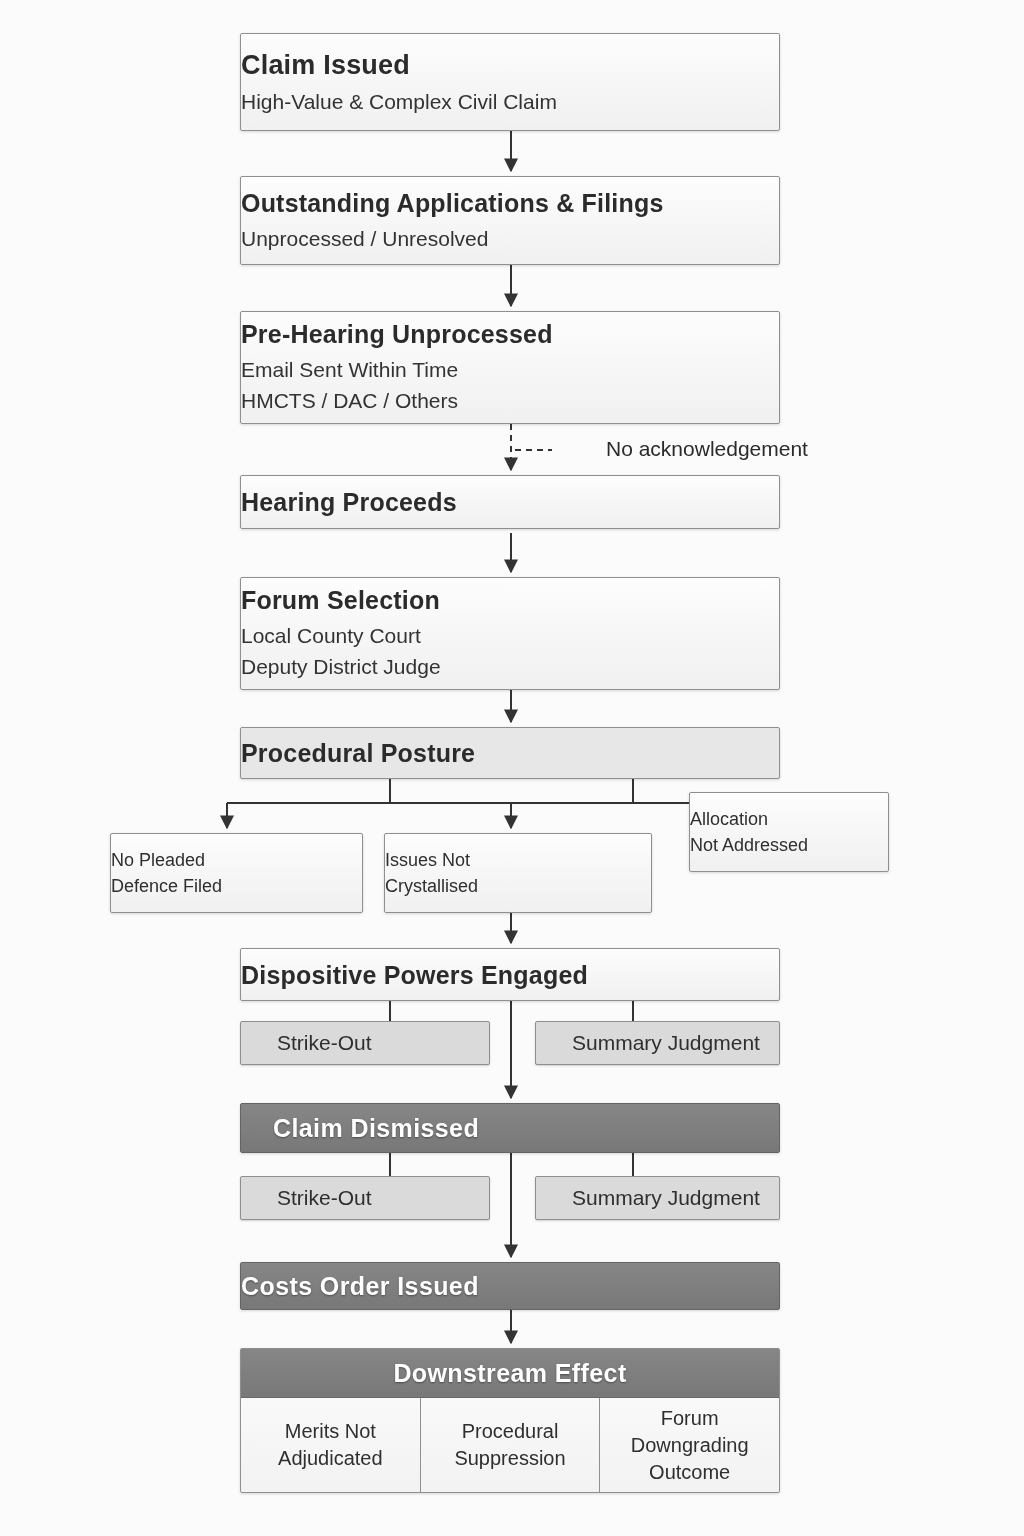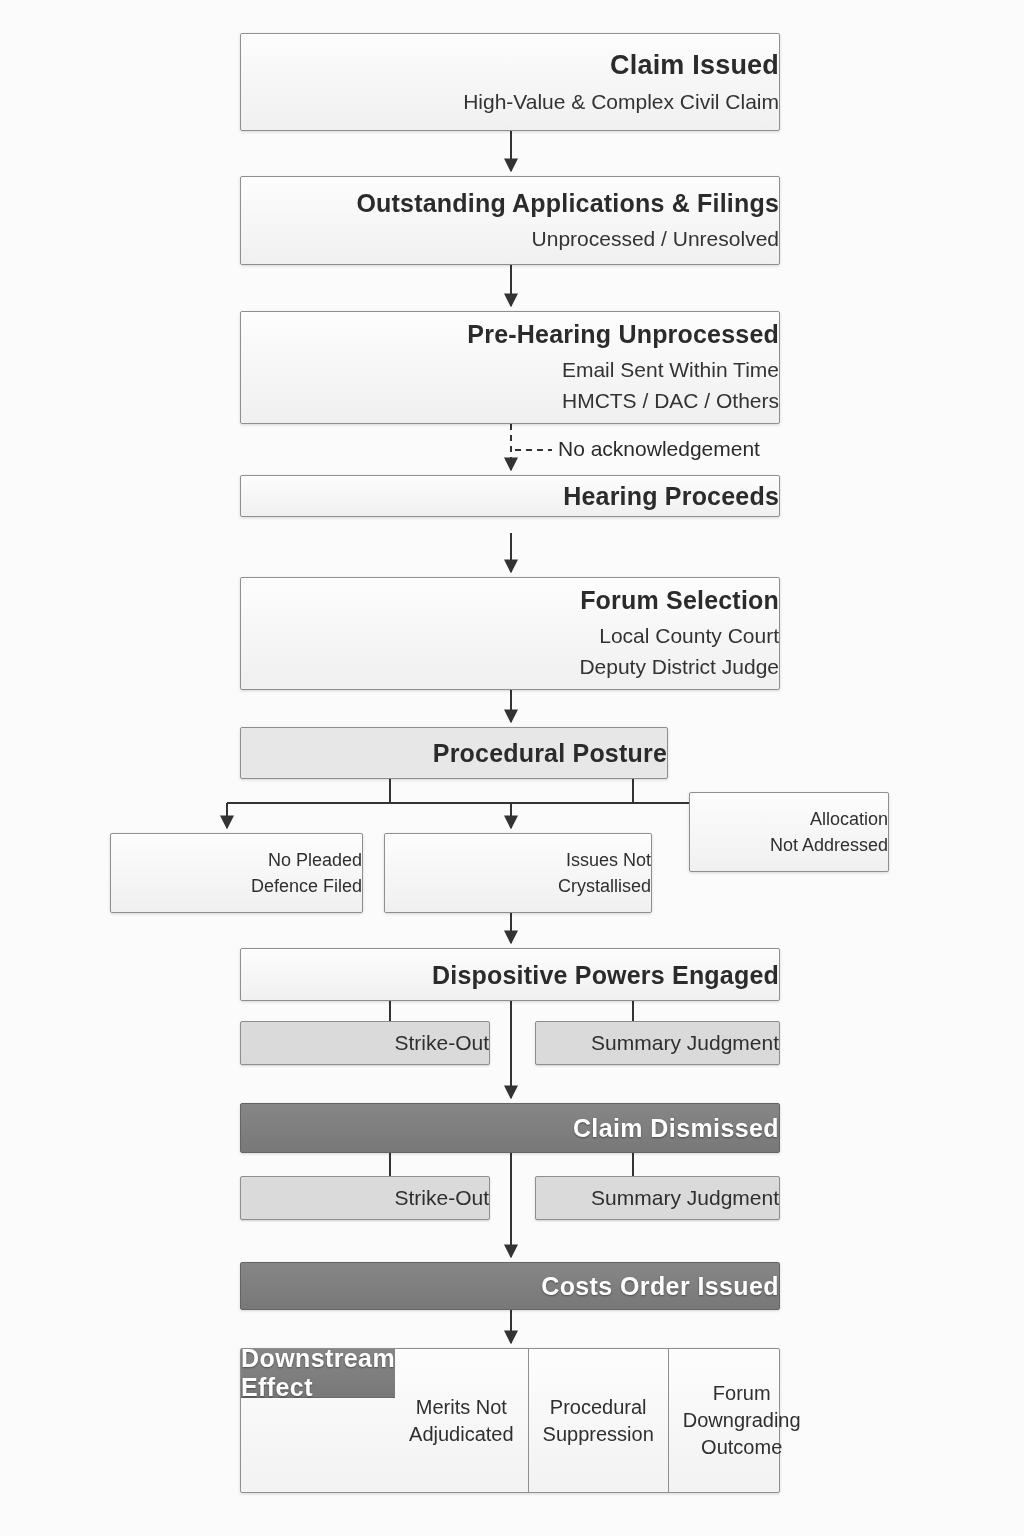--- a/index.html
+++ b/index.html
@@ -24,21 +24,21 @@
   }
   .box {
     position: absolute;
     z-index: 2;
     background: linear-gradient(#fdfdfd, #f0f0f0);
     border: 1px solid #8f8f8f;
     border-radius: 2px;
     box-shadow: 0 1px 3px rgba(0,0,0,0.15);
     display: flex;
     flex-direction: column;
-    align-items: flex-end;
+    align-items: flex-start;
     justify-content: center;
     text-align: center;
     box-sizing: border-box;
   }
   .title    { font-weight: bold; font-size: 25px; letter-spacing: 0.2px; line-height: 1.2; }
   .title-lg { font-weight: bold; font-size: 27px; letter-spacing: 0.2px; line-height: 1.2; }
   .sub      { font-size: 21px; margin-top: 7px; line-height: 1.3; color: #333; }
   .line     { font-size: 21px; line-height: 1.45; color: #333; }
   .branch-line { font-size: 18px; line-height: 1.45; color: #2f2f2f; }
   .box.gray    { background: #e7e7e7; }
@@ -54,30 +54,31 @@
     letter-spacing: 0.4px;
     text-shadow: 0 1px 2px rgba(0,0,0,0.4);
   }
   .sub-label { font-size: 21px; color: #2f2f2f; }
   .edge-label {
     position: absolute;
     z-index: 2;
     font-size: 21px;
     color: #2b2b2b;
     white-space: nowrap;
+    margin-left: 48px;
   }
   
   .downstream {
     position: absolute;
     z-index: 2;
     border: 1px solid #8f8f8f;
     border-radius: 2px;
     box-shadow: 0 1px 3px rgba(0,0,0,0.15);
     display: flex;
-    flex-direction: row;
+    flex-direction: column;
     box-sizing: border-box;
     background: linear-gradient(#fdfdfd, #f2f2f2);
   }
   .ds-head {
     height: 48px;
     flex: 0 0 48px;
     background: linear-gradient(#868686, #787878);
     border-bottom: 1px solid #6a6a6a;
     display: flex;
     align-items: center;
@@ -159,31 +160,31 @@
   </div>
 
   <div class="box" style="left:240px; top:311px; width:540px; height:113px;">
     <div class="title">Pre-Hearing Unprocessed</div>
     <div class="line" style="margin-top:6px;">Email Sent Within Time</div>
     <div class="line">HMCTS / DAC / Others</div>
   </div>
 
   <div class="edge-label" style="left:558px; top:437px;">No acknowledgement</div>
 
-  <div class="box" style="left:240px; top:475px; width:540px; height:42px;">
+  <div class="box" style="left:240px; top:475px; width:540px; height:54px;">
     <div class="title">Hearing Proceeds</div>
   </div>
 
   <div class="box" style="left:240px; top:577px; width:540px; height:113px;">
     <div class="title">Forum Selection</div>
     <div class="line" style="margin-top:6px;">Local County Court</div>
     <div class="line">Deputy District Judge</div>
   </div>
 
-  <div class="box gray" style="left:240px; top:727px; width:428px; height:52px;">
+  <div class="box gray" style="left:240px; top:727px; width:540px; height:52px;">
     <div class="title">Procedural Posture</div>
   </div>
 
   <div class="box" style="left:110px; top:833px; width:253px; height:80px;">
     <div class="branch-line">No Pleaded</div>
     <div class="branch-line">Defence Filed</div>
   </div>
 
   <div class="box" style="left:384px; top:833px; width:268px; height:80px;">
     <div class="branch-line">Issues Not</div>

